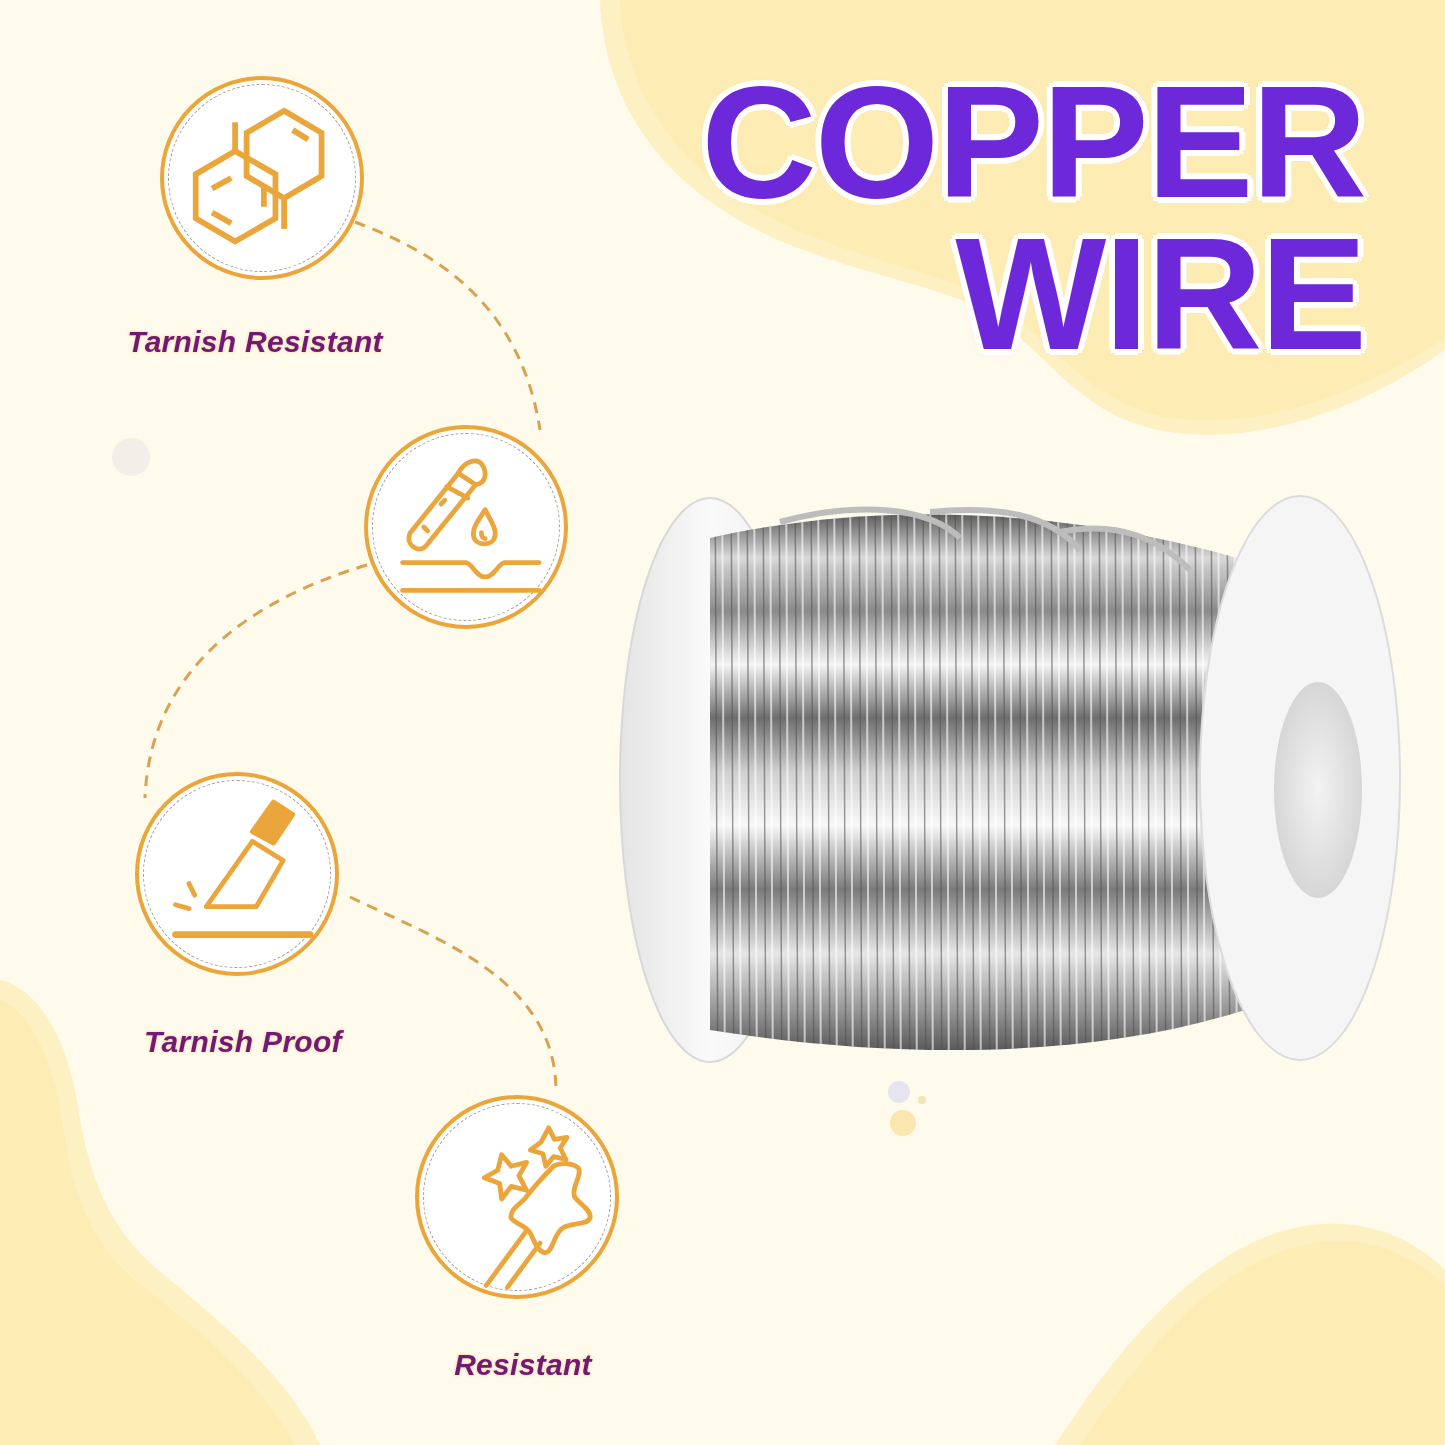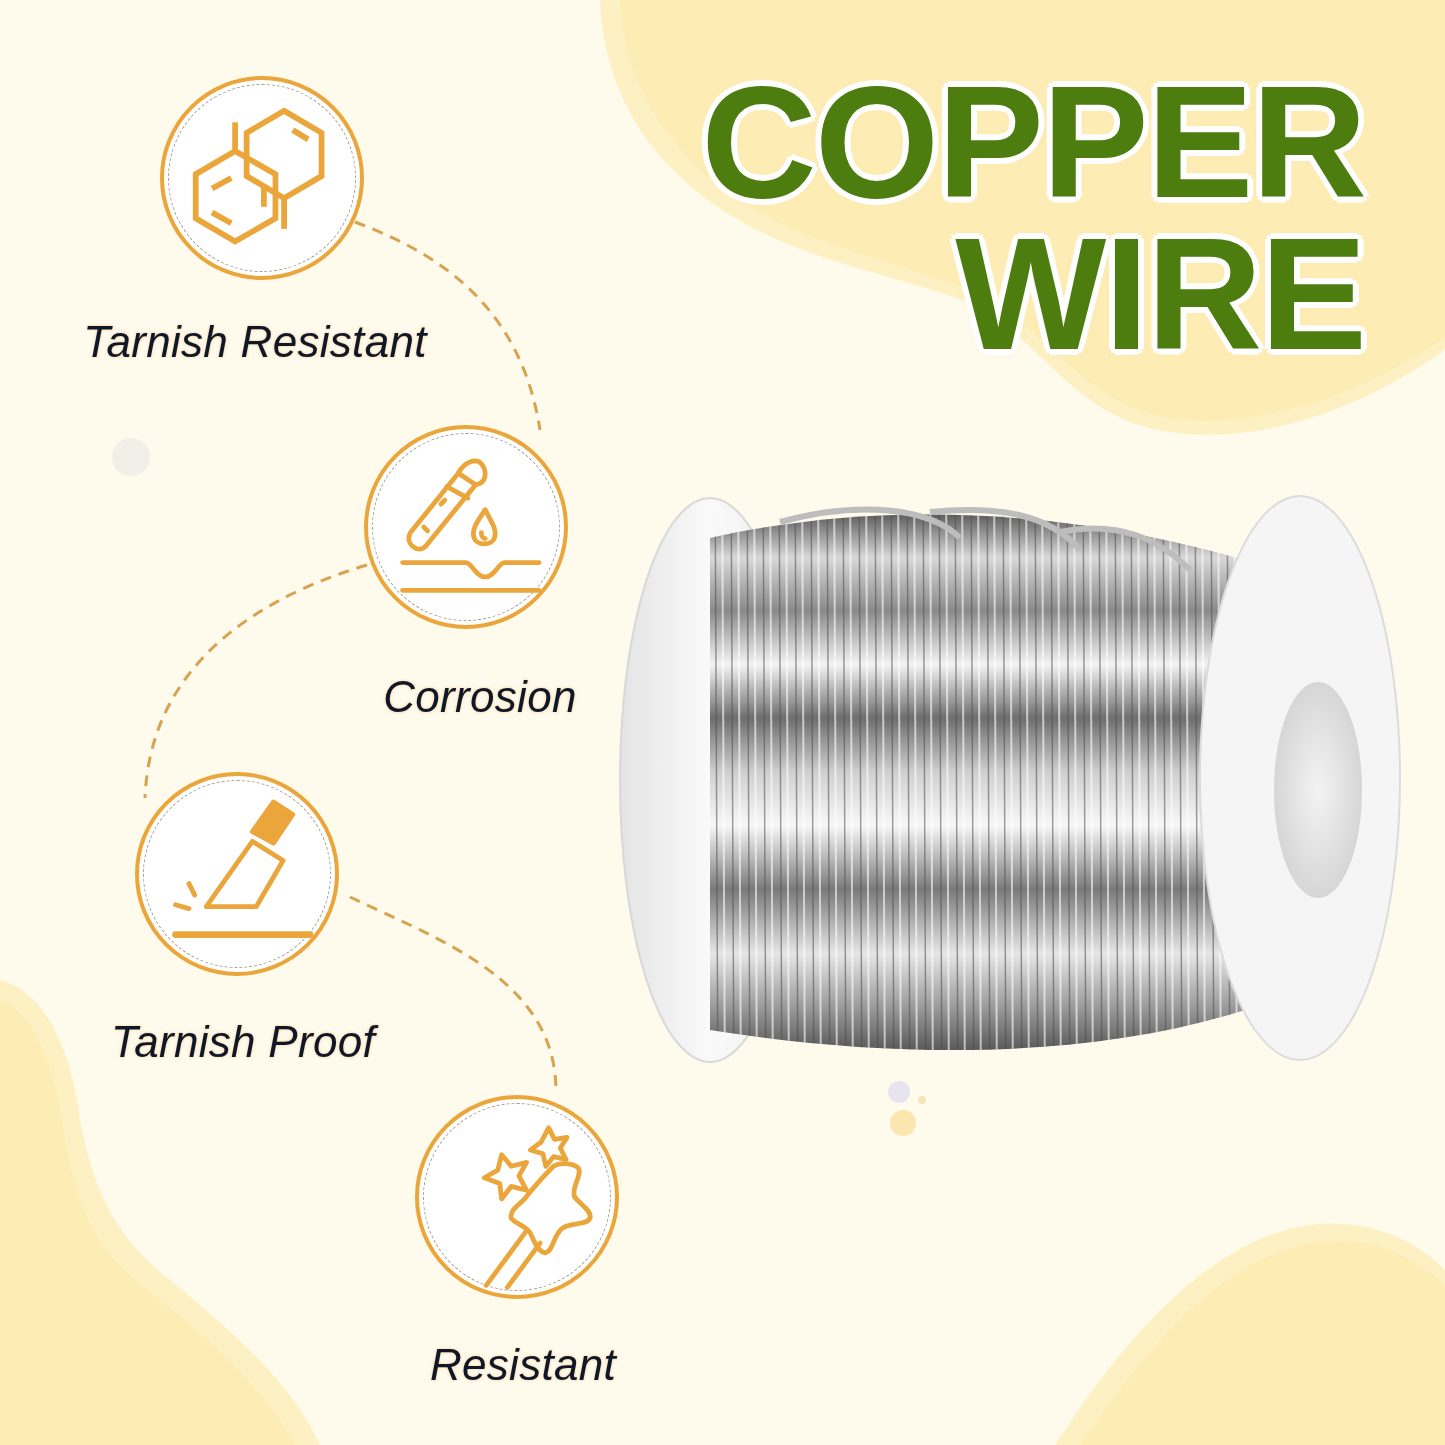--- a/index.html
+++ b/index.html
@@ -5,21 +5,21 @@
   html, body { margin: 0; padding: 0; }
   body {
     width: 1445px; height: 1445px; overflow: hidden; position: relative;
     background: #FEFAEC;
     font-family: "Liberation Sans", sans-serif;
   }
   .bg-layer { position: absolute; inset: 0; }
   .title {
     position: absolute; right: 80px; top: 62px;
     text-align: right; font-family: "Liberation Sans", sans-serif;
-    font-weight: 700; color: #4d7c0f; line-height: 1;
+    font-weight: 700; color: #6d28d9; line-height: 1;
     -webkit-text-stroke: 0; letter-spacing: -2px;
   }
   .title .line {
     display: block; font-size: 160px;
     text-shadow:
       0 0 0 #fff,
       6px 0 0 #fff, -6px 0 0 #fff, 0 6px 0 #fff, 0 -6px 0 #fff,
       4px 4px 0 #fff, -4px -4px 0 #fff, 4px -4px 0 #fff, -4px 4px 0 #fff,
       0 0 10px rgba(240,180,80,0.35);
   }
@@ -28,22 +28,22 @@
     position: absolute; width: 204px; height: 204px; border-radius: 50%;
     background: #FFFFFF; box-sizing: border-box;
     border: 4px solid #EBA63B;
   }
   .feature-circle .inner-ring {
     position: absolute; inset: 4px; border-radius: 50%;
     border: 1.5px dashed #A59E8C;
   }
   .feature-circle svg { position: absolute; inset: 0; width: 100%; height: 100%; }
   .feature-label {
-    position: absolute; font-weight: 400; font-style: italic;
-    color: #0f172a; font-size: 44px; line-height: 48px; white-space: nowrap;
+    position: absolute; font-weight: 700; font-style: italic;
+    color: #701a75; font-size: 30px; line-height: 48px; white-space: nowrap;
     text-shadow: 0 0 3px rgba(246,190,110,0.8);
     letter-spacing: 0.3px;
   }
   .center { text-align: center; }
   .spool { position: absolute; left: 600px; top: 460px; width: 820px; height: 640px; }
   .deco-dot { position: absolute; border-radius: 50%; }
 </style>
 </head>
 <body>
 
@@ -102,21 +102,20 @@
       <line x1="76" y1="78" x2="80" y2="74"></line>
       <line x1="58" y1="102" x2="62" y2="106"></line>
       <path d="M122,84 C114,96 108,104 110,112 C112,122 130,122 132,112 C134,104 128,96 122,84 Z"></path>
       <path d="M118,108 C118,112 120,114 122,114"></path>
       <path d="M36,139 L102,139 C108,139 112,154 122,154 C132,154 136,139 142,139 L178,139"></path>
       <line x1="36" y1="168" x2="178" y2="168"></line>
     </g>
   </svg>
 </div>
 <div class="feature-label center" style="left:330px;top:673px;width:300px;">
-  <div>Corrosion</div>
 </div>
 
 <div class="feature-circle" style="left:135px;top:772px;">
   <div class="inner-ring"></div>
   <svg viewBox="0 0 204 204">
     <g stroke="#EBA63B" stroke-linecap="round" stroke-linejoin="round">
       <path d="M140,27 L160,40 L140,70 L118,58 Z" fill="#EBA63B" stroke-width="5"></path>
       <path d="M118,68 L150,88 L122,136 L70,136 Z" fill="none" stroke-width="5"></path>
       <line x1="52" y1="112" x2="58" y2="124" stroke-width="5"></line>
       <line x1="38" y1="134" x2="52" y2="138" stroke-width="5"></line>

